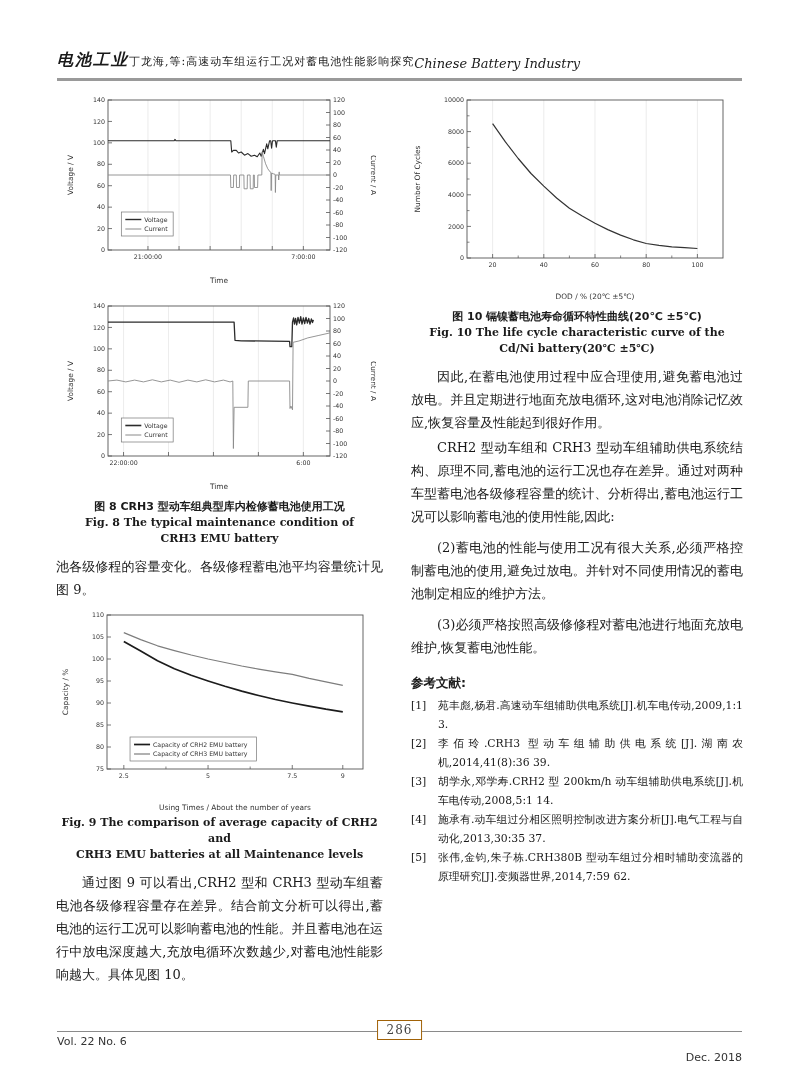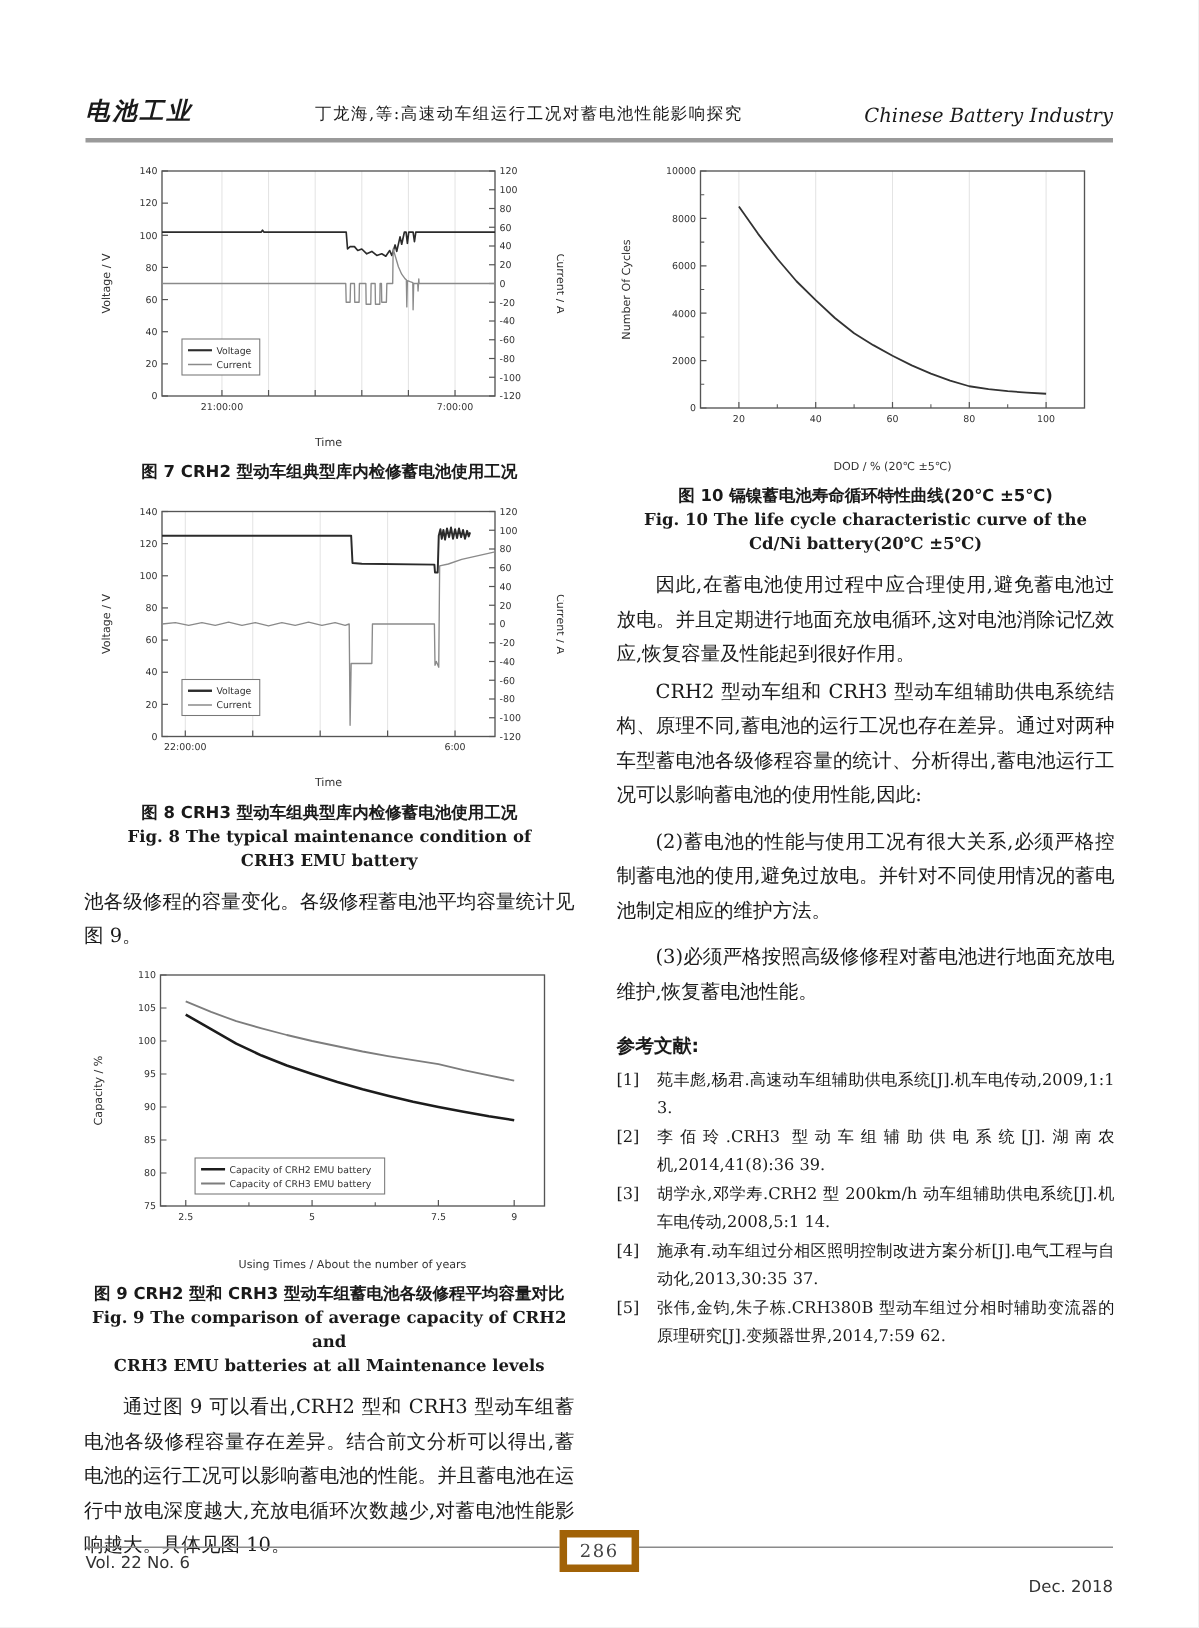--- a/index.html
+++ b/index.html
@@ -4,22 +4,22 @@
 <style>
   * { margin:0; padding:0; box-sizing:border-box; }
   html,body { background:#e8e8e8; }
   .page {
     width:799px; height:1085px; margin:0 auto; position:relative;
     background:#ffffff; color:#1a1a1a; overflow:hidden;
     font-family:"DejaVu Serif","Liberation Serif",serif;
   }
   
   .hdr {
-    display:flex; align-items:flex-end; justify-content:space-between;
-    padding:64px 57px 0 57px;
+    display:flex; align-items:flex-end; justify-content:flex-start;
+    padding:50px 57px 0 57px;
   }
   .j-cn { font-size:16px; font-weight:bold; font-style:italic; letter-spacing:2px; }
   .a-title { font-size:11px; letter-spacing:1px; padding-bottom:2px; }
   .j-en { font-size:13px; font-style:italic; font-family:"DejaVu Serif","Liberation Serif",serif; }
   .hdr-rule { margin:7px 57px 0 57px; height:3px; background:#9a9a9a; }
   
   .main { display:flex; gap:28px; padding:9px 56px 0 56px; }
   .col { width:336px; }
   figure.chart { margin:0; text-align:center; }
   figure.chart svg { display:block; margin:0 auto; }
@@ -40,21 +40,21 @@
     font-weight:bold; font-size:12.5px; margin-top:16px; margin-bottom:4px;
   }
   .ref { display:flex; font-size:10.8px; line-height:19px; text-align:justify; }
   .ref-no { flex:none; width:27px; }
   .ref-text { flex:1; }
   
   .ftr { position:absolute; left:0; right:0; bottom:20px; height:46px; }
   .ftr-line { position:absolute; top:12px; left:57px; right:57px; border-top:1px solid #8a8a8a; }
   .page-box {
     position:absolute; top:1px; left:50%; transform:translateX(-50%);
-    background:#fff; border:5px solid #a16207; padding:2px 9px;
+    background:#fff; border:1px solid #a16207; padding:2px 9px;
     font-size:12px; color:#444; letter-spacing:1px;
   }
   .ftr-vol { position:absolute; top:16px; left:57px; font-size:11px; font-family:"DejaVu Sans","Liberation Sans",sans-serif; color:#333; }
   .ftr-date { position:absolute; top:32px; right:57px; font-size:11px; font-family:"DejaVu Sans","Liberation Sans",sans-serif; color:#333;margin-left:26px; } .gap6 { height:6px; } .gap8 { height:8px; }
 </style>
 </head>
 <body>
 
 <div class="page">
 
@@ -132,21 +132,20 @@
             <text x="307" y="85" font-size="7.4" text-anchor="middle" fill="#333" font-family="&quot;DejaVu Sans&quot;,&quot;Liberation Sans&quot;,sans-serif" transform="rotate(90 307 85)">Current / A</text>
             <polyline points="44.0,50.7 110.2,50.7 111.0,49.4 111.9,50.7 166.8,50.7 167.7,62.0 169.4,60.4 172.3,60.4 174.5,63.0 177.2,62.0 180.5,65.2 183.9,63.6 187.2,66.3 190.5,65.2 193.2,66.8 195.8,63.0 197.2,66.3 199.4,59.3 200.5,63.6 202.7,53.9 203.8,58.8 205.6,50.7 206.7,50.7 207.6,58.2 208.5,50.7 211.4,50.7 212.3,57.1 213.2,50.7 217.2,50.7 266.0,50.7" fill="none" stroke="#2b2b2b" stroke-width="1.1" stroke-linejoin="round"></polyline>
             <polyline points="44.0,85.0 166.5,85.0 166.8,97.5 169.4,97.5 169.7,85.0 172.3,85.0 172.5,97.5 175.4,97.5 175.6,85.0 179.9,85.0 180.1,98.8 183.2,98.8 183.4,85.0 186.1,85.0 186.3,98.8 189.2,98.8 189.4,85.0 190.3,85.0 190.5,97.5 193.6,97.5 193.9,85.0 197.8,85.0 198.1,61.9 199.4,66.3 201.6,73.8 203.8,78.8 206.1,81.9 206.9,82.5 207.2,100.6 207.6,83.1 209.4,83.8 211.2,84.4 211.4,102.5 211.8,85.0 214.5,85.0 214.7,90.0 215.2,81.9 215.4,85.0 266.0,85.0" fill="none" stroke="#8a8a8a" stroke-width="0.9" stroke-linejoin="round"></polyline>
             <rect x="57.32" y="122" width="51.849999999999994" height="24" fill="#fff" stroke="#777" stroke-width="0.7"></rect>
             <line x1="61.32" y1="129.5" x2="77.32" y2="129.5" stroke="#2b2b2b" stroke-width="1.4"></line>
             <text x="80.32" y="131.7" font-size="6.2" text-anchor="start" fill="#333" font-family="&quot;DejaVu Sans&quot;,&quot;Liberation Sans&quot;,sans-serif">Voltage</text>
             <line x1="61.32" y1="139" x2="77.32" y2="139" stroke="#8a8a8a" stroke-width="1"></line>
             <text x="80.32" y="141.2" font-size="6.2" text-anchor="start" fill="#333" font-family="&quot;DejaVu Sans&quot;,&quot;Liberation Sans&quot;,sans-serif">Current</text>
           </svg>
         </figure>
-      <div class="cap-cn">图 7   CRH2 型动车组典型库内检修蓄电池使用工况</div>
 
       <div class="gap8"></div>
       <figure class="chart">
           <svg viewBox="0 0 312 198" width="312" height="198">
             <line x1="59.54" y1="10" x2="59.54" y2="160" stroke="#e4e4e4" stroke-width="0.7"></line>
             <line x1="104.495" y1="10" x2="104.495" y2="160" stroke="#e4e4e4" stroke-width="0.7"></line>
             <line x1="149.45" y1="10" x2="149.45" y2="160" stroke="#e4e4e4" stroke-width="0.7"></line>
             <line x1="194.405" y1="10" x2="194.405" y2="160" stroke="#e4e4e4" stroke-width="0.7"></line>
             <line x1="239.36" y1="10" x2="239.36" y2="160" stroke="#e4e4e4" stroke-width="0.7"></line>
             <rect x="44" y="10" width="222" height="150" fill="none" stroke="#555" stroke-width="0.9"></rect>
@@ -251,21 +250,20 @@
             <text x="9" y="85" font-size="7.4" text-anchor="middle" fill="#333" font-family="&quot;DejaVu Sans&quot;,&quot;Liberation Sans&quot;,sans-serif" transform="rotate(-90 9 85)">Capacity / %</text>
             <polyline points="64.8,34.4 81.7,44.1 98.5,53.8 115.4,61.7 132.2,68.3 149.1,74.0 165.9,79.3 182.7,84.1 199.6,88.5 216.4,92.5 233.3,96.0 250.1,99.1 266.9,102.2 283.8,104.8" fill="none" stroke="#1c1c1c" stroke-width="1.7" stroke-linejoin="round"></polyline>
             <polyline points="64.8,25.6 81.7,32.6 98.5,38.8 115.4,43.6 132.2,48.0 149.1,52.0 165.9,55.5 182.7,59.0 199.6,62.1 216.4,64.8 233.3,67.4 250.1,71.4 266.9,74.9 283.8,78.4" fill="none" stroke="#7d7d7d" stroke-width="1.2" stroke-linejoin="round"></polyline>
             <rect x="71.03999999999999" y="130" width="126.39999999999999" height="24" fill="#fff" stroke="#777" stroke-width="0.7"></rect>
             <line x1="75.03999999999999" y1="137.5" x2="91.03999999999999" y2="137.5" stroke="#1c1c1c" stroke-width="1.7"></line>
             <text x="94.03999999999999" y="139.7" font-size="6.2" text-anchor="start" fill="#333" font-family="&quot;DejaVu Sans&quot;,&quot;Liberation Sans&quot;,sans-serif">Capacity of CRH2 EMU battery</text>
             <line x1="75.03999999999999" y1="147" x2="91.03999999999999" y2="147" stroke="#7d7d7d" stroke-width="1.2"></line>
             <text x="94.03999999999999" y="149.2" font-size="6.2" text-anchor="start" fill="#333" font-family="&quot;DejaVu Sans&quot;,&quot;Liberation Sans&quot;,sans-serif">Capacity of CRH3 EMU battery</text>
           </svg>
         </figure>
-      <div class="cap-cn">图 9   CRH2 型和 CRH3 型动车组蓄电池各级修程平均容量对比</div>
       <div class="cap-en">Fig. 9   The comparison of average capacity of CRH2 and</div>
       <div class="cap-en">CRH3 EMU batteries at all Maintenance levels</div>
 
       <p class="body-p indent">通过图 9 可以看出,CRH2 型和 CRH3 型动车组蓄电池各级修程容量存在差异。结合前文分析可以得出,蓄电池的运行工况可以影响蓄电池的性能。并且蓄电池在运行中放电深度越大,充放电循环次数越少,对蓄电池性能影响越大。具体见图 10。</p>
     </section>
 
     <section class="col">
       <figure class="chart">
           <svg viewBox="0 0 332 214" width="332" height="214">
             <line x1="81.6" y1="10" x2="81.6" y2="168" stroke="#e4e4e4" stroke-width="0.7"></line>

